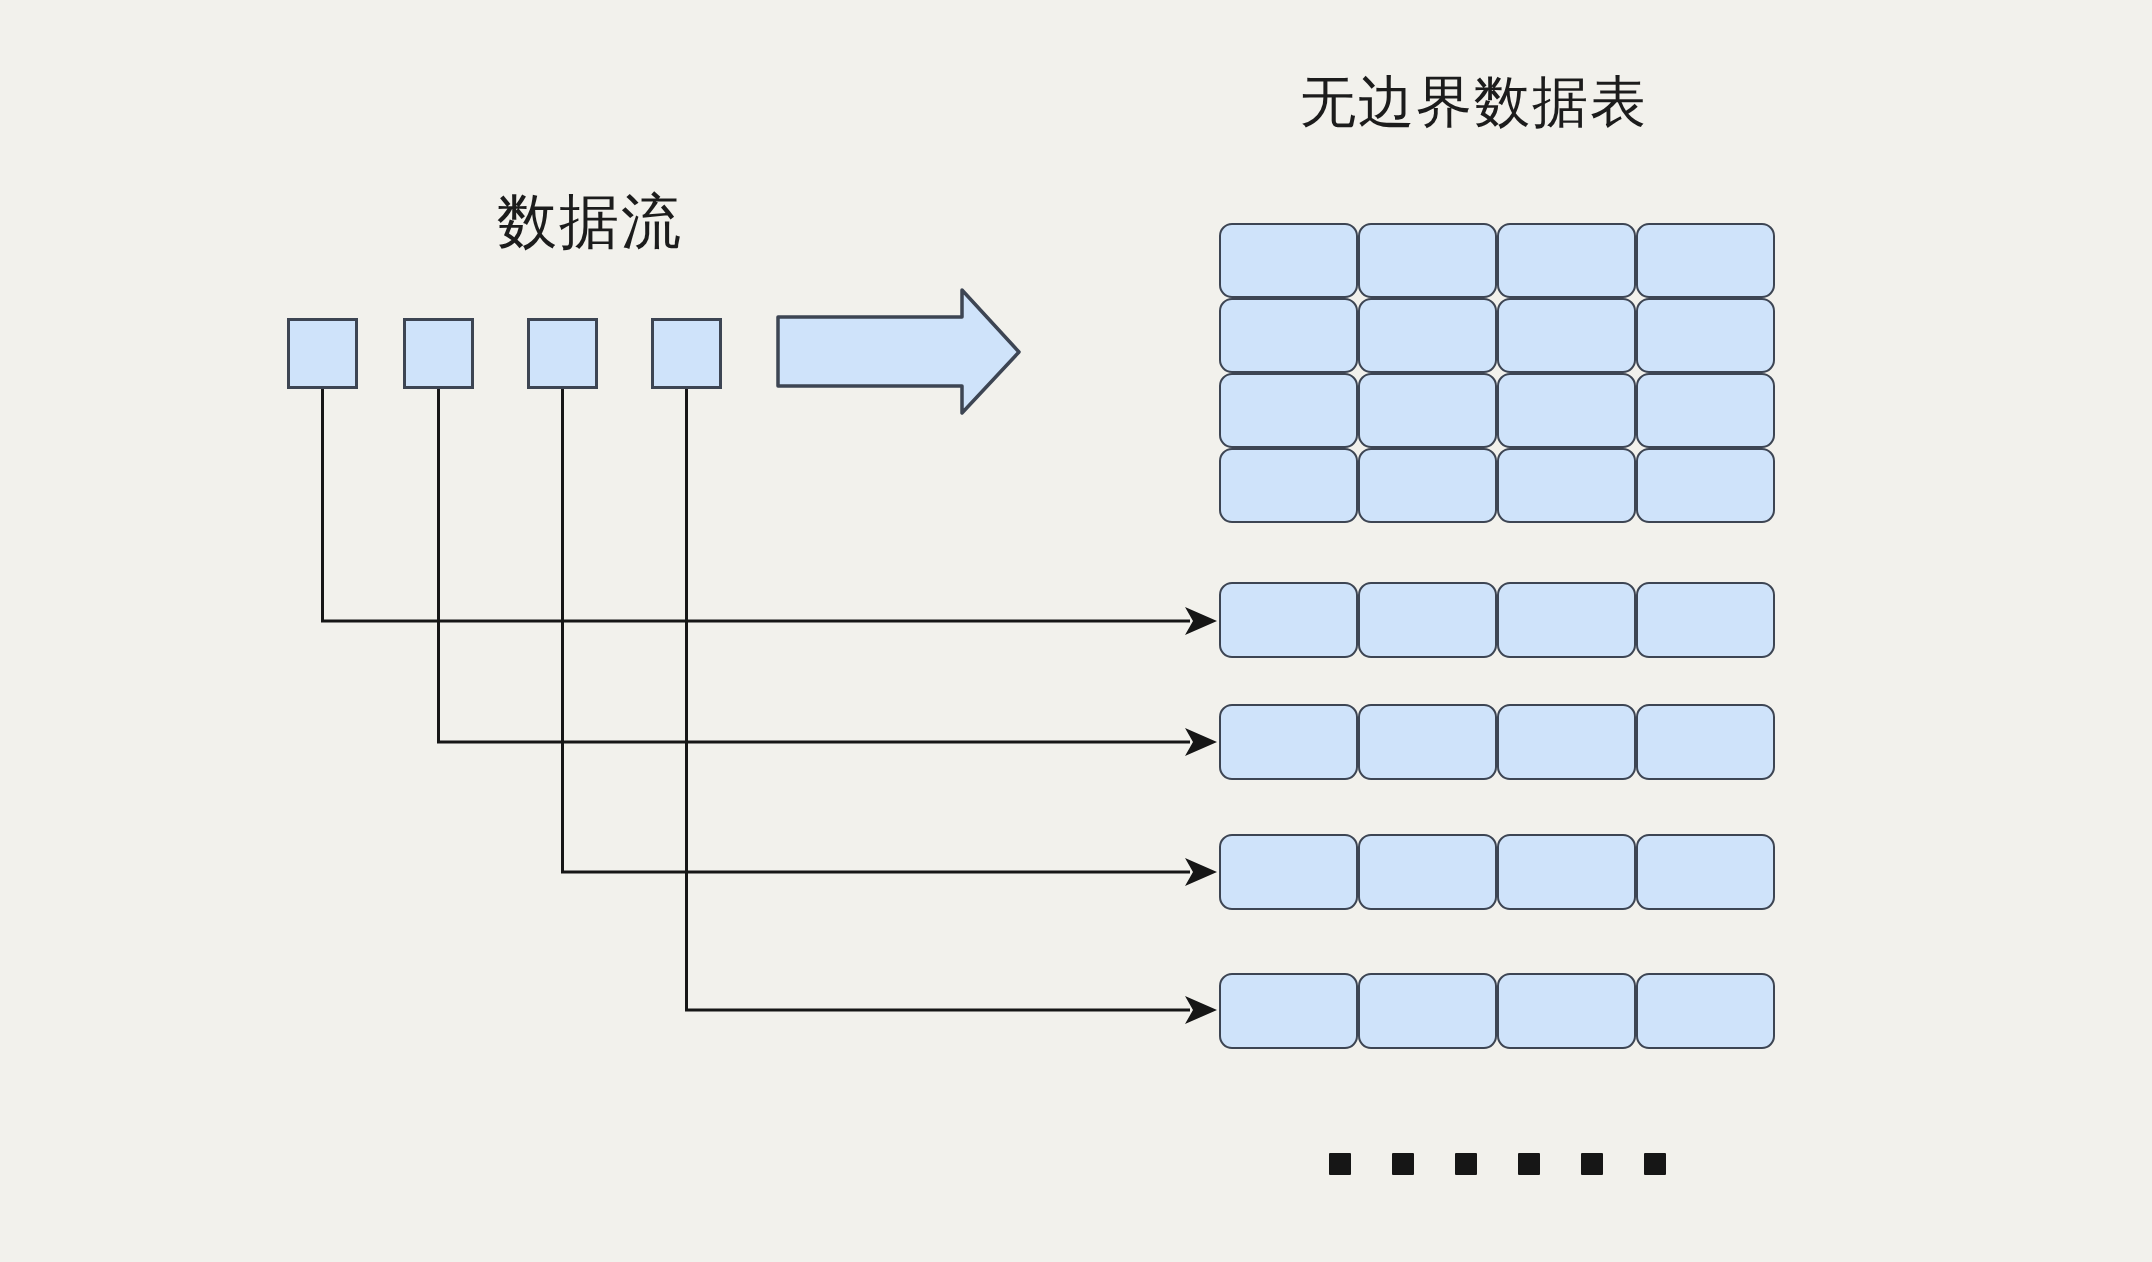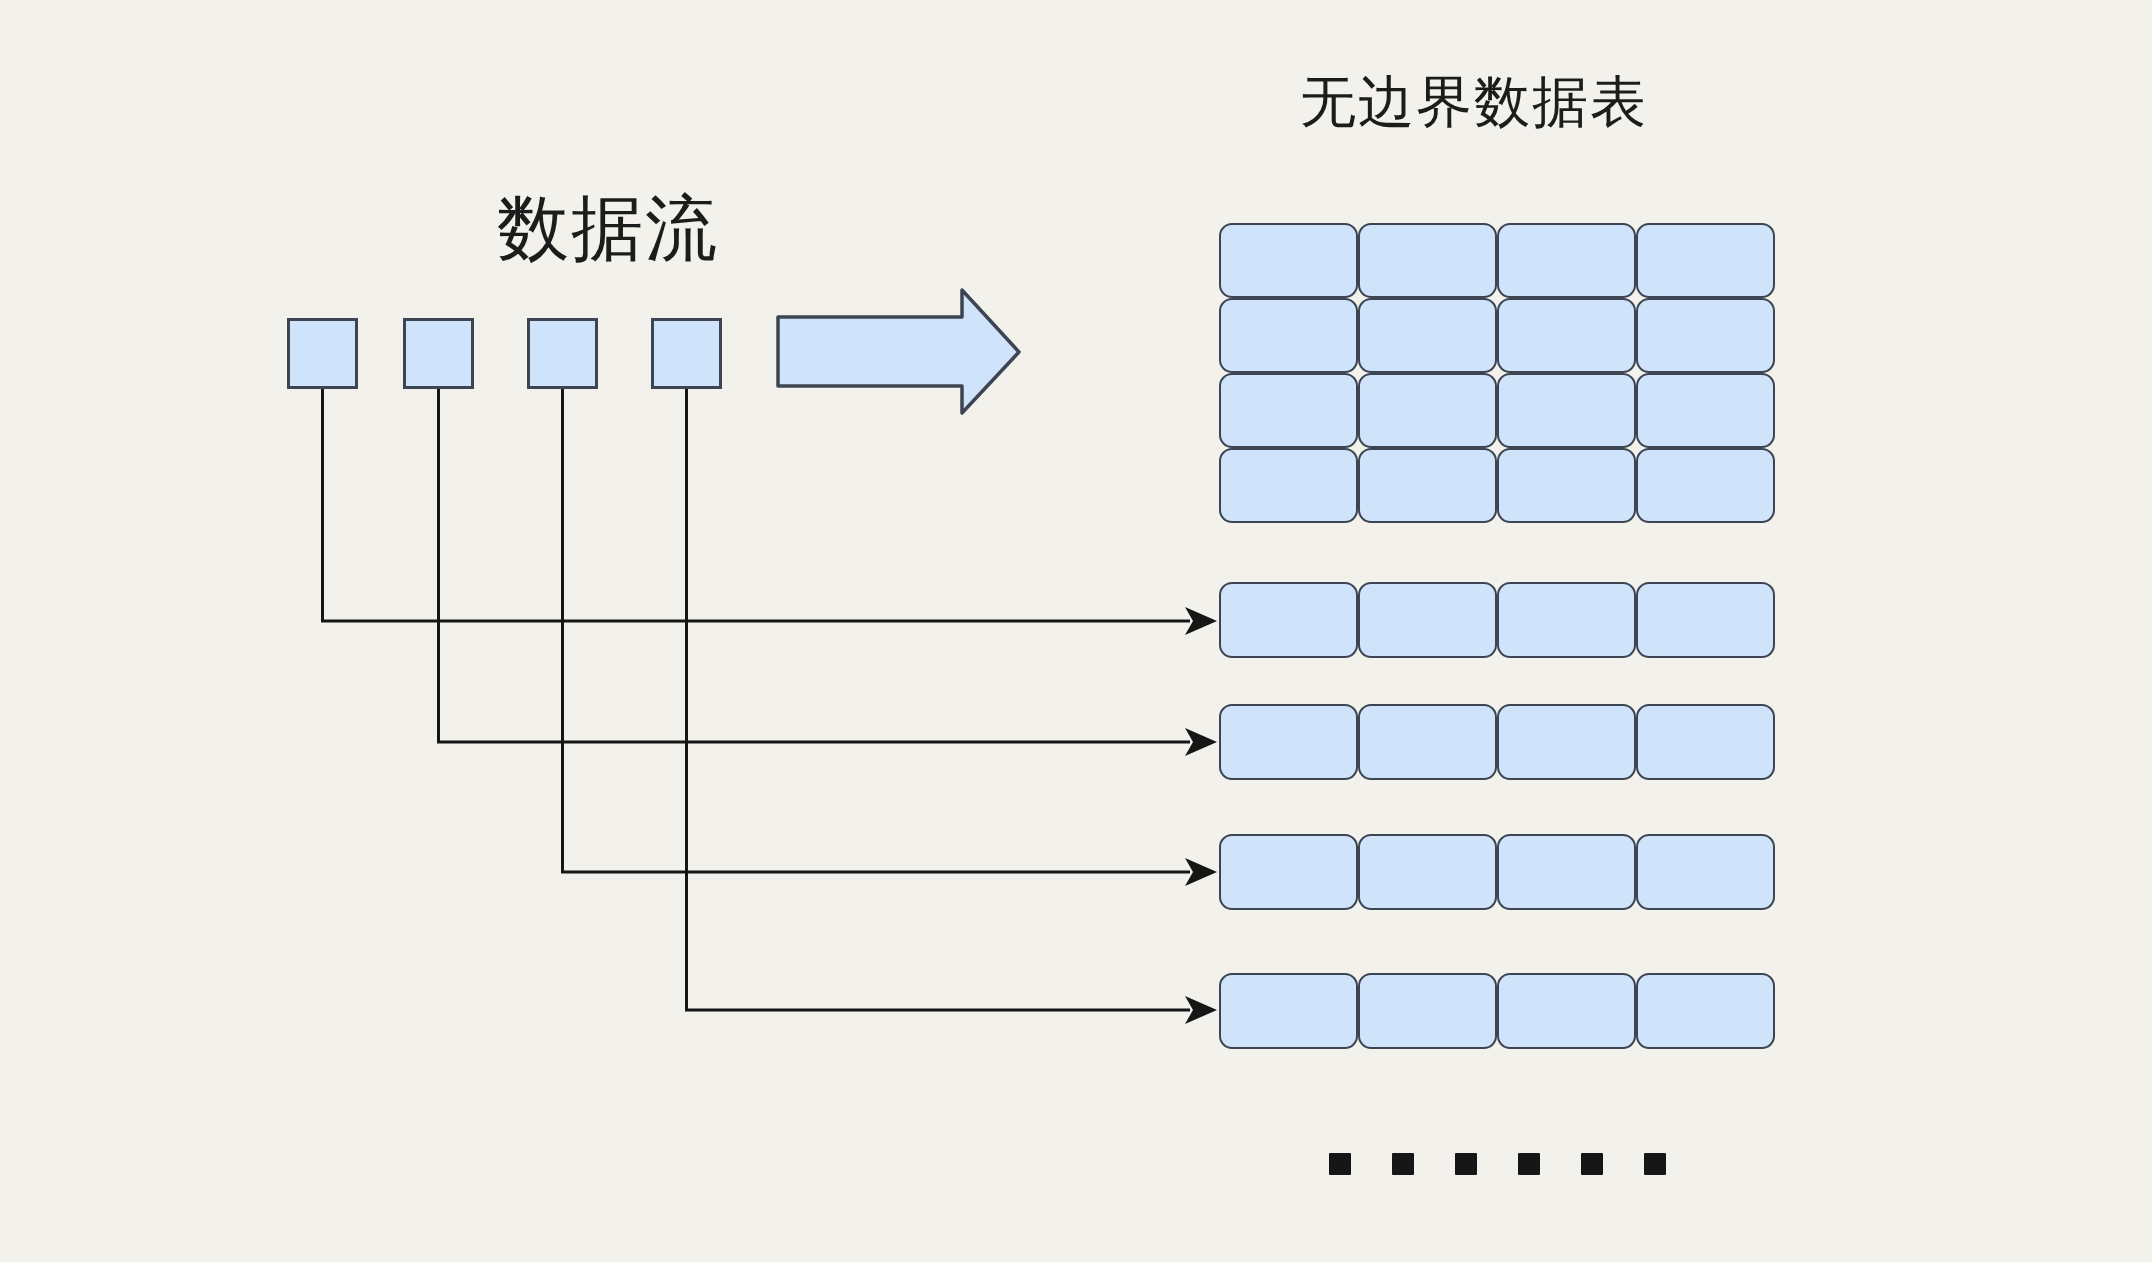--- a/index.html
+++ b/index.html
@@ -20,21 +20,21 @@
   }
   .title{
     position:absolute;
     color:var(--text);
     font-weight:500;
     letter-spacing:2px;
     line-height:1;
     white-space:nowrap;
     text-align:right;
   }
-  .stream-title{left:497px;top:192px;font-size:72px;}
+  .stream-title{left:497px;top:192px;font-size:60px;}
   .table-title{left:1300px;top:74px;font-size:56px;}
 
   
   .stream-items{position:absolute;left:287px;top:318px;width:440px;height:71px;}
   .stream-item{
     position:absolute;top:0;
     width:71px;height:71px;
     background:var(--cell-fill);
     border:3px solid var(--cell-border);
   }

